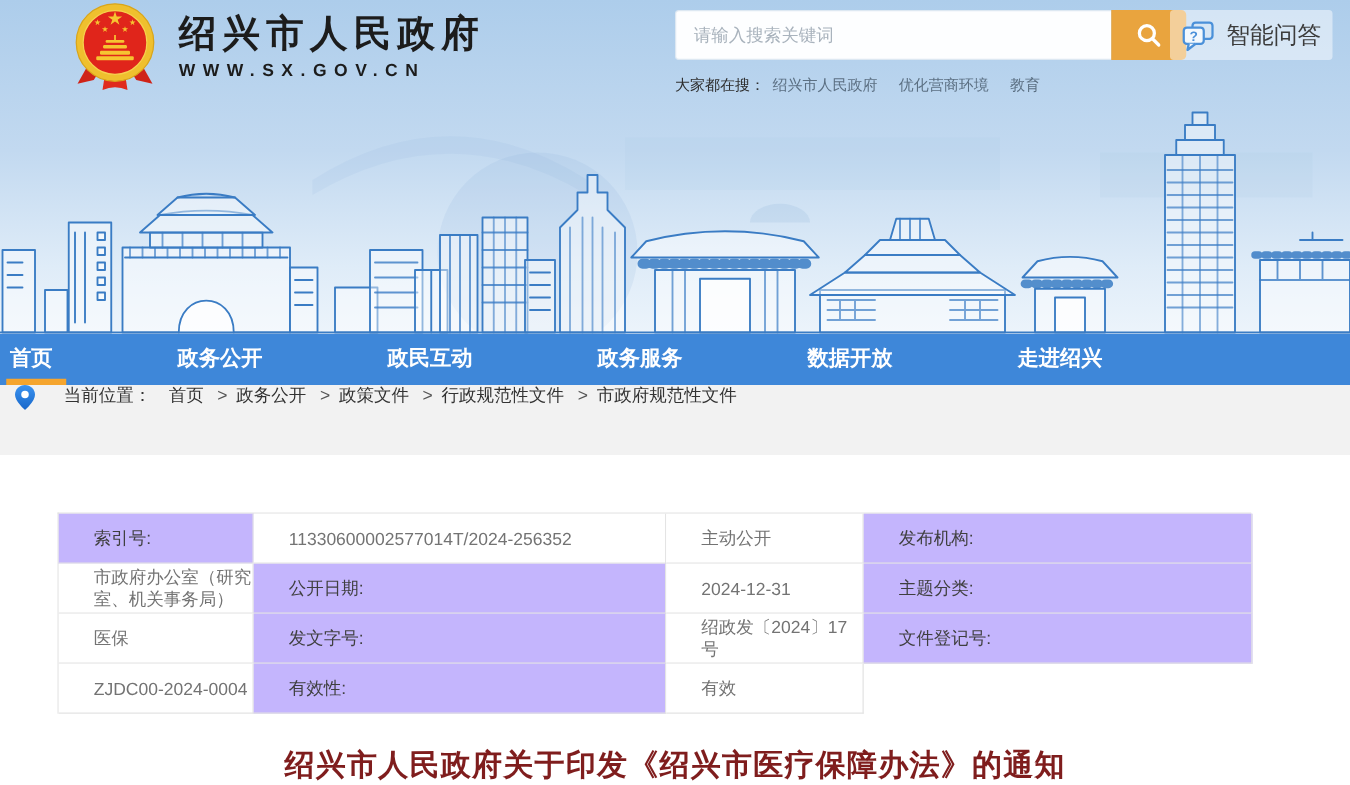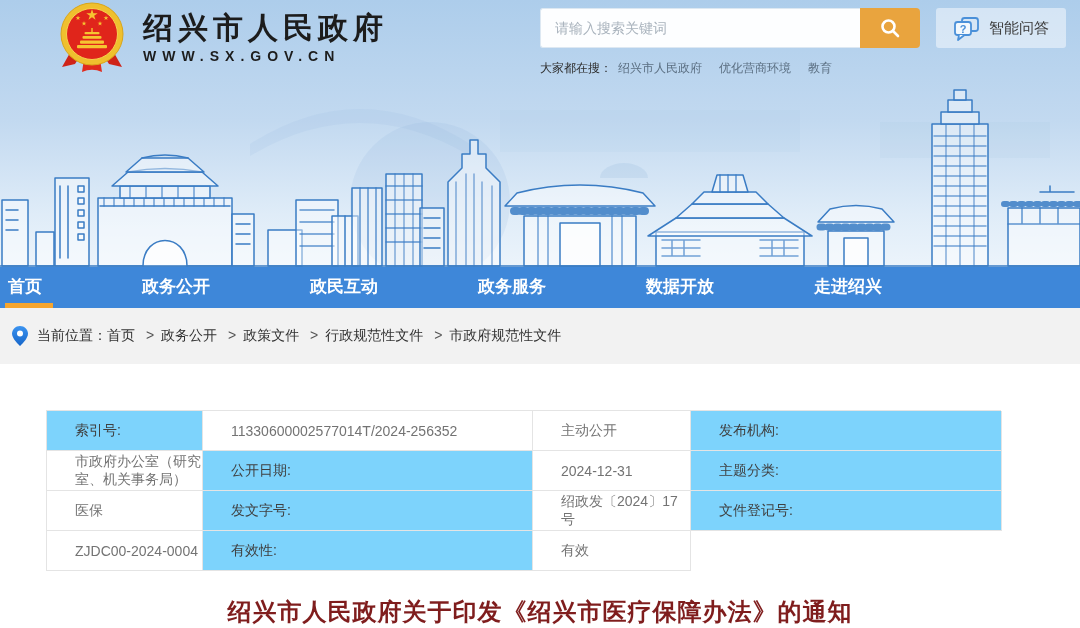--- a/index.html
+++ b/index.html
@@ -10,59 +10,59 @@
   .banner { position:relative; width:1080px; height:267px;
     background:linear-gradient(180deg,#adcdeb 0%,#c2d9f0 45%,#dfecf8 80%,#ecf4fb 100%); }
   .skyline { position:absolute; left:0; bottom:0; }
 
   .logo { position:absolute; left:55px; top:1px; display:flex; align-items:flex-start; cursor:pointer; }
   .logo-text { margin-left:14px; padding-top:10px; }
   .site-name { font-size:30px; font-weight:bold; color:#1c1c1c; letter-spacing:5px; line-height:34px; }
   .site-url { font-size:14px; font-weight:bold; color:#1c1c1c; letter-spacing:6px; margin-top:3px; }
 
   .search-wrap { position:absolute; left:540px; top:8px; display:flex; }
-  .search-input { width:320px; height:40px; border:1px solid #dde8f2; border-right:none;
+  .search-input { width:349px; height:40px; border:1px solid #dde8f2; border-right:none;
     background:#fdfeff; padding:0 14px; font-size:14px; color:#333; outline:none;
     border-radius:3px 0 0 3px; font-family:inherit; }
   .search-input::placeholder { color:#a9b3bd; }
   .search-btn { width:60px; height:40px; background:#e9a43e; border:none; cursor:pointer;
     border-radius:0 4px 4px 0; display:flex; align-items:center; justify-content:center; }
   .qa-btn { position:absolute; left:936px; top:8px; width:130px; height:40px;
     background:rgba(255,255,255,0.48); border-radius:3px; display:flex; align-items:center;
     justify-content:center; gap:9px; cursor:pointer; }
-  .qa-btn span { font-size:15px; color:#3c3c3c; }
+  .qa-btn span { font-size:19px; color:#3c3c3c; }
 
   .hot-row { position:absolute; left:540px; top:60px; display:flex; align-items:center; font-size:12px; }
   .hot-label { color:#2e2e2e; }
   .hot-links { display:flex; gap:17px; margin-left:6px; }
   .hot-links a { color:#5b6f82; text-decoration:none; cursor:pointer; }
 
   
   .nav { width:1080px; height:41px; background:#3e87d9; display:flex; align-items:stretch;
     padding-left:8px; gap:100px; }
   .nav-item { position:relative; color:#fff; font-size:17px; font-weight:bold;
     line-height:39px; cursor:pointer; white-space:nowrap; }
   .nav-item.active::after { content:""; position:absolute; left:-3px; width:calc(100% + 14px);
     bottom:0; height:5px; background:#f5a52e; }
 
   
-  .breadcrumb { width:1080px; height:56px; background:#f2f2f2; display:flex; align-items:center;
-    padding-left:12px; font-size:14px; color:#333; }
+  .breadcrumb { width:1080px; height:56px; background:#f2f2f2; display:flex; align-items:flex-start;
+    padding-left:12px; font-size:14px; color:#333;gap:14px; }
   .breadcrumb .prefix { margin-left:9px; }
   .crumbs { display:flex; align-items:center; }
   .crumb-label { cursor:pointer; }
   .crumb-sep { margin:0 7px; color:#555; }
 
   
   .info-table { margin:46px 0 0 46px; width:955px; display:grid;
     grid-template-columns:156px 330px 158px 311px; grid-auto-rows:40px;
     border-top:1px solid #e4e4e4; border-left:1px solid #e4e4e4; }
   .cell { border-right:1px solid #e4e4e4; border-bottom:1px solid #e4e4e4;
     display:flex; align-items:center; font-size:14px; padding-left:28px; }
-  .c-label { background:#7dd3fc; color:#3f3f3f; }
+  .c-label { background:#c4b5fd; color:#3f3f3f; }
   .c-value { background:#fff; color:#737373; }
 
   
   .doc-title { margin-top:25px; text-align:center; font-size:24px; font-weight:bold;
     color:#7f1d1d; letter-spacing:1px; }
 </style>
 </head>
 <body>
 
 <div class="page">

